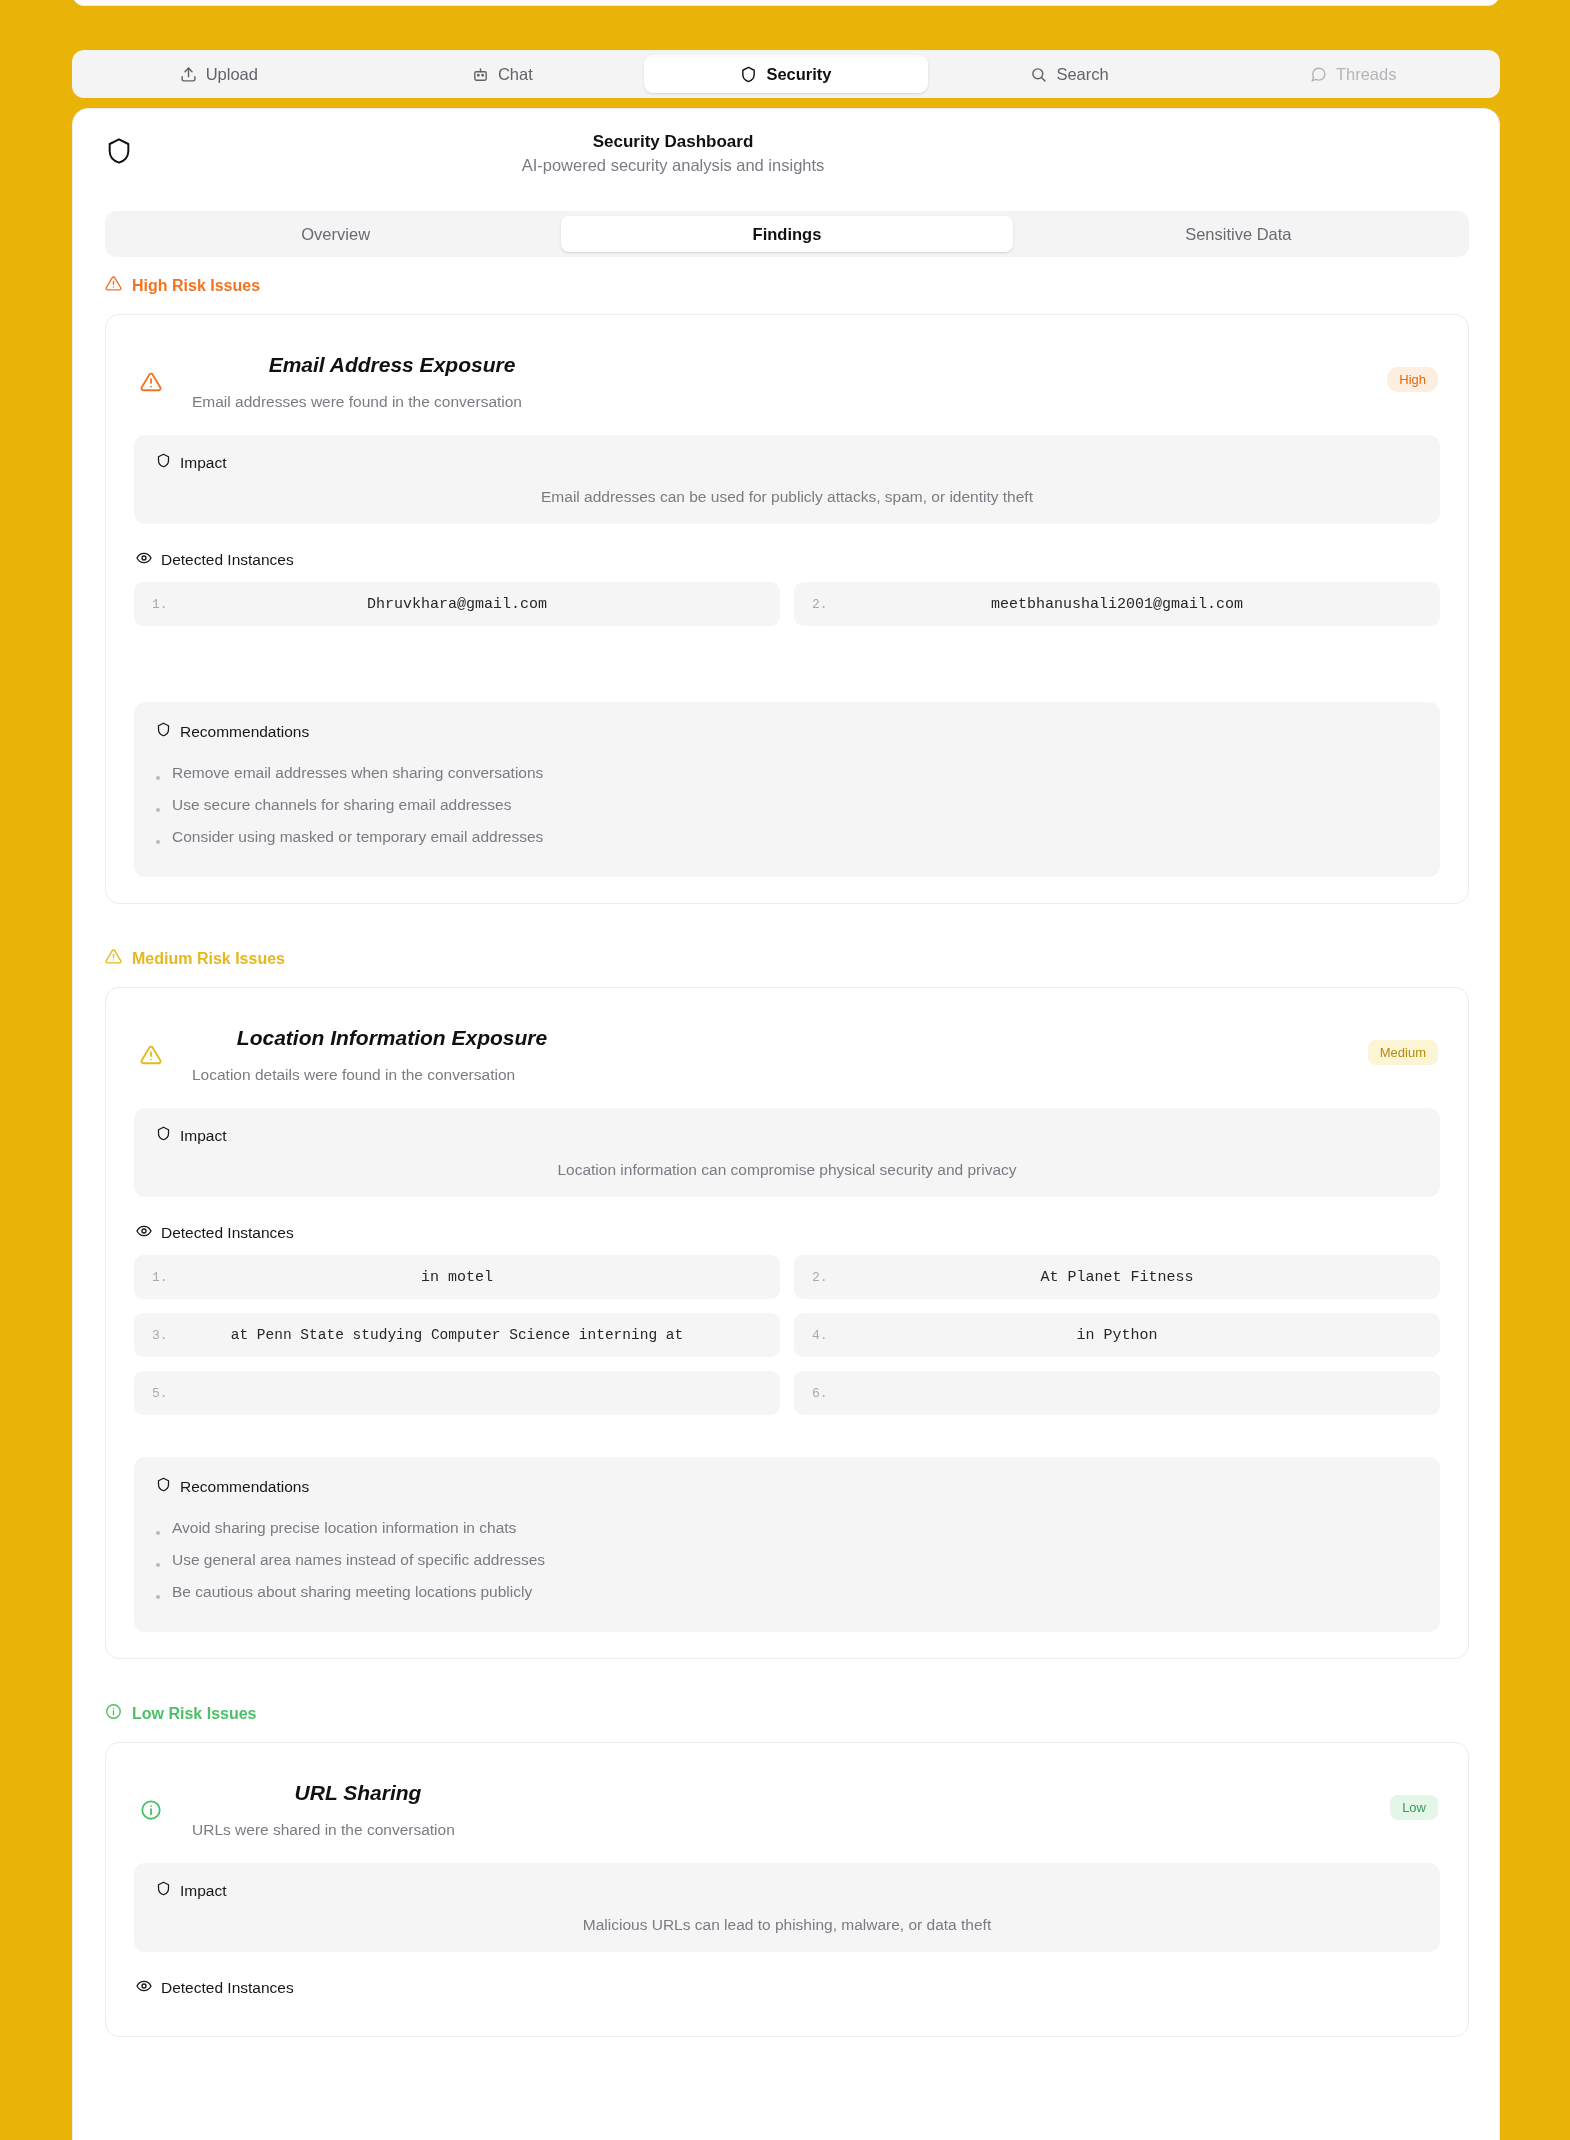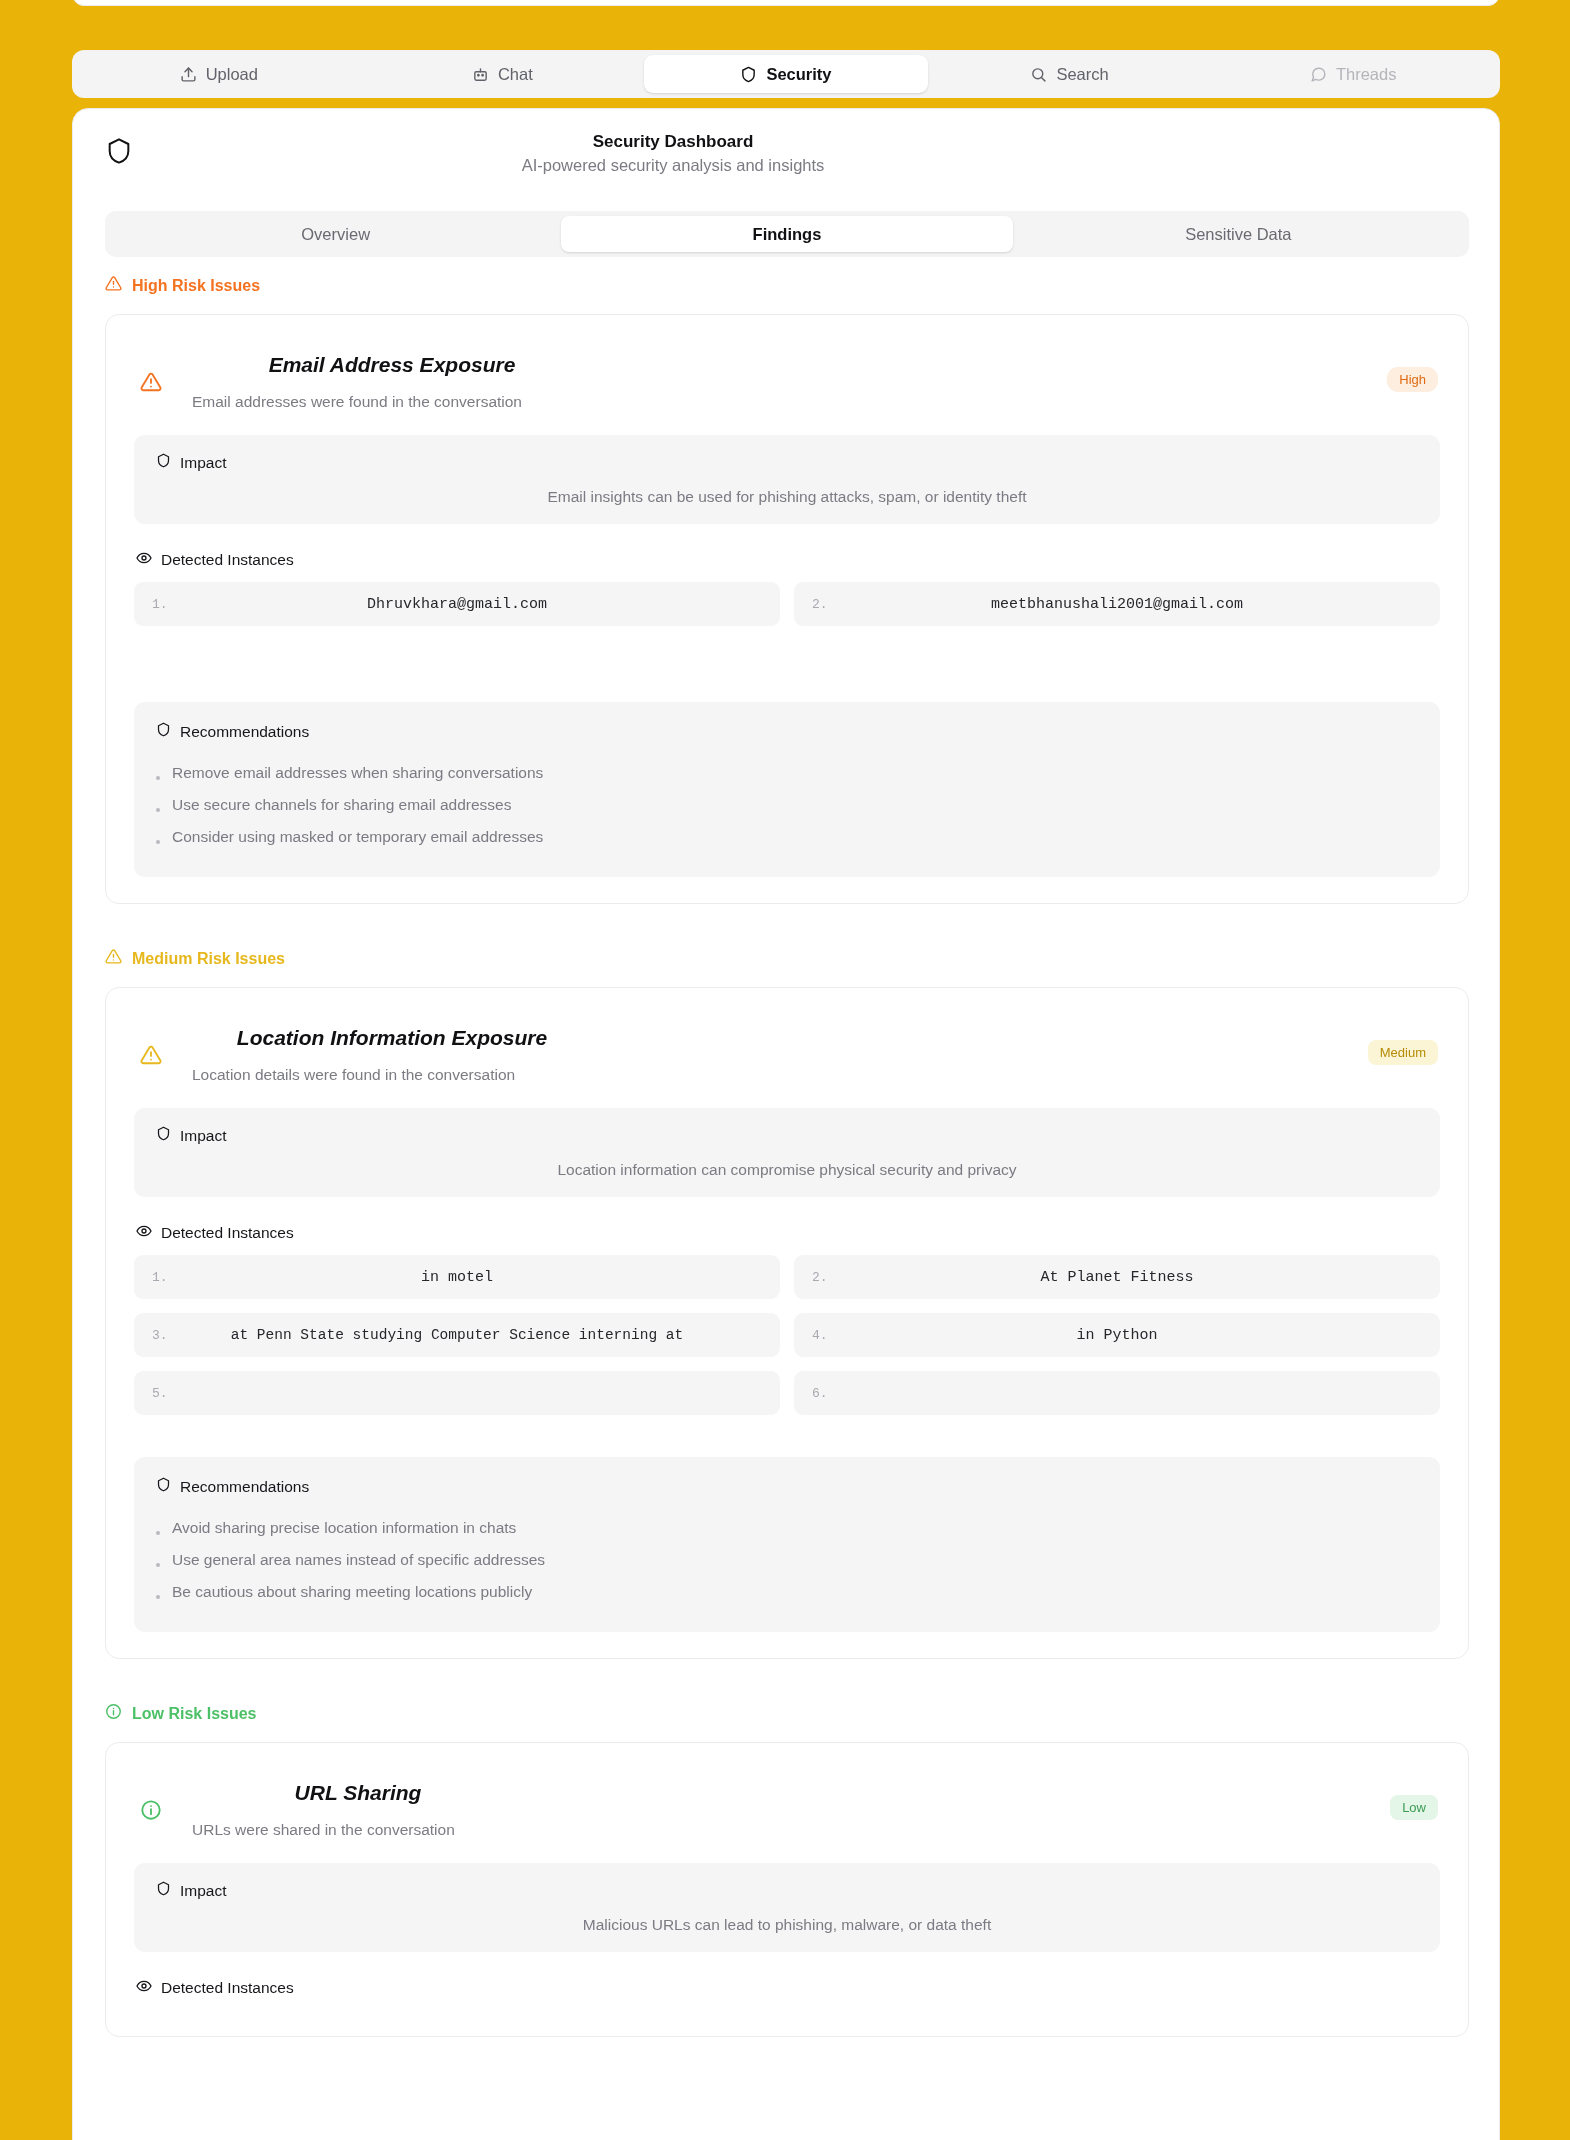--- a/index.html
+++ b/index.html
@@ -217,21 +217,21 @@
 
         <div class="panel" style="margin-top:14px;">
           <div class="panel-title">
             <span>
               <svg width="15" height="15" viewBox="0 0 24 24" fill="none" stroke="#17171b" stroke-width="2" stroke-linecap="round" stroke-linejoin="round">
                   <path d="M12 2l8 4v6c0 5-3.5 8.5-8 10-4.5-1.5-8-5-8-10V6z"></path>
                 </svg>
             </span>
             <span>Impact</span>
           </div>
-          <div class="panel-body">Email insights can be used for phishing attacks, spam, or identity theft</div>
+          <div class="panel-body">Email addresses can be used for publicly attacks, spam, or identity theft</div>
         </div>
 
         <div class="section-title">
           <span>
             <svg width="16" height="16" viewBox="0 0 24 24" fill="none" stroke="#17171b" stroke-width="2" stroke-linecap="round" stroke-linejoin="round">
                 <path d="M1.5 12S5 5 12 5s10.5 7 10.5 7-3.5 7-10.5 7S1.5 12 1.5 12z"></path>
                 <circle cx="12" cy="12" r="3"></circle>
               </svg>
           </span>
           <span>Detected Instances</span>

